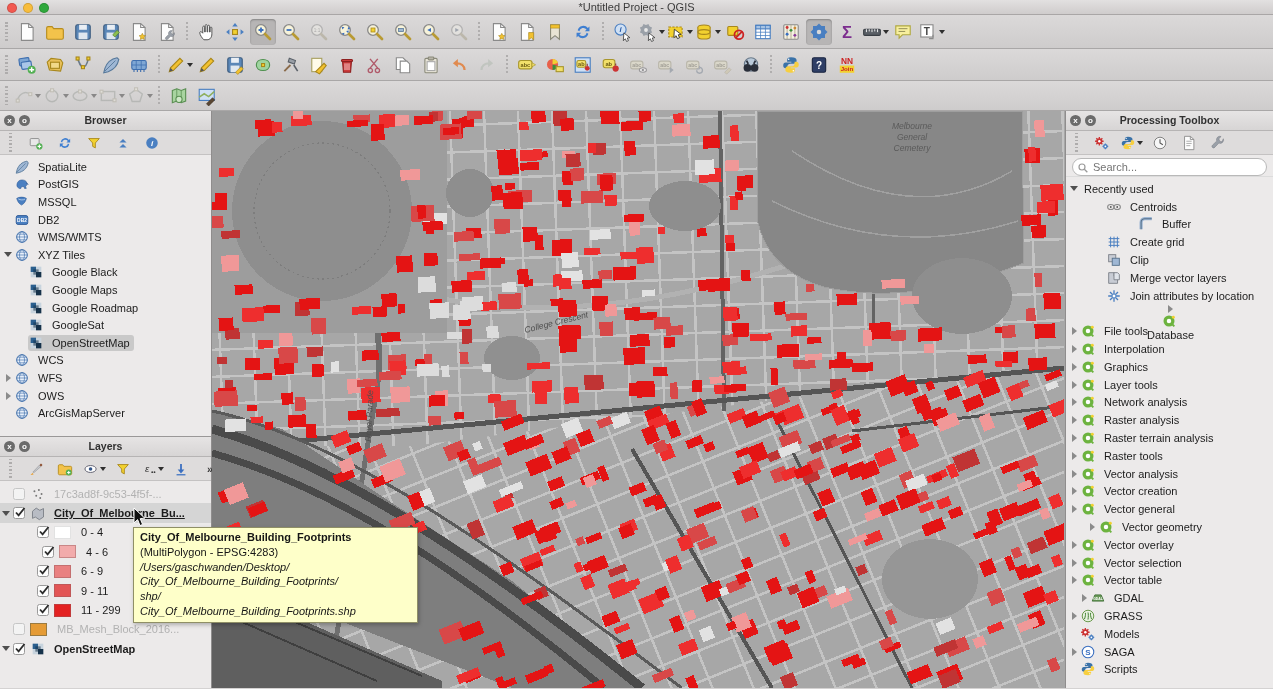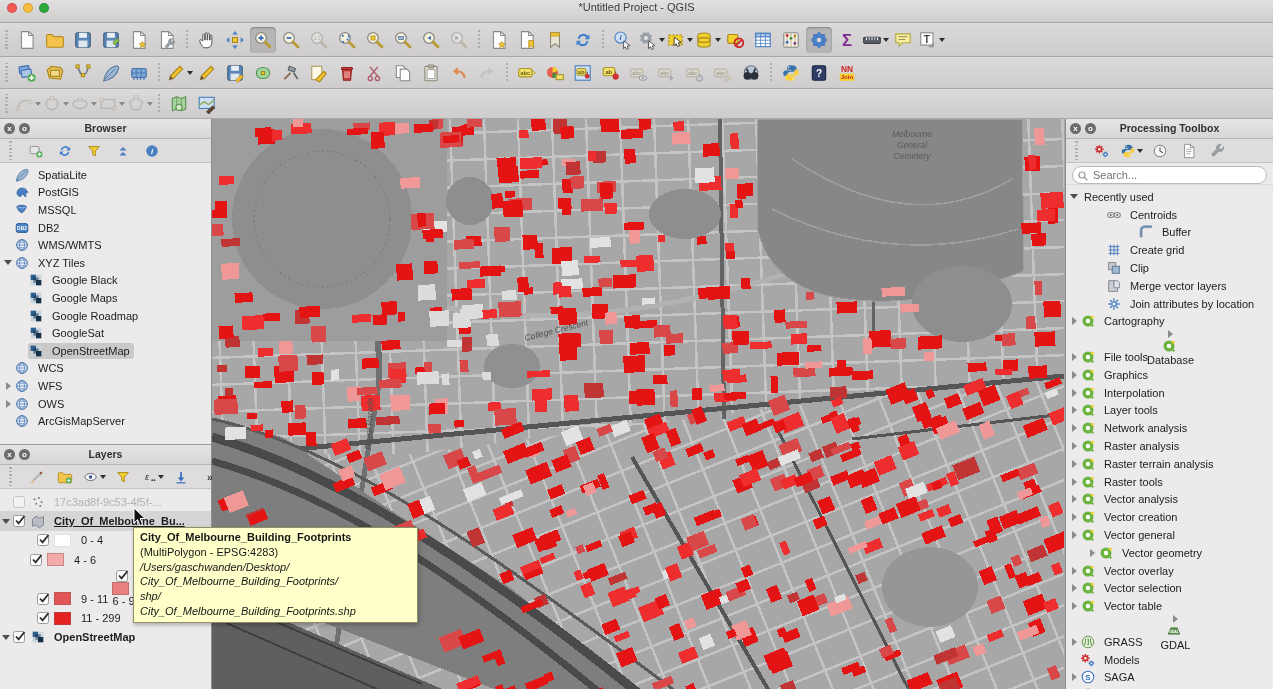--- a/index.html
+++ b/index.html
@@ -1,19 +1,19 @@
 <!DOCTYPE html>
 <html><head>
 <meta charset="utf-8">
 <style>
 *{box-sizing:border-box;margin:0;padding:0}
 html,body{width:1273px;height:689px;overflow:hidden}
 body{font-family:"Liberation Sans",sans-serif;background:#d4d2d2}
 #app{position:relative;width:1273px;height:689px;background:#d4d2d2}
-#titlebar{height:23px;background:linear-gradient(#e2e0e0,#cfcccc);border-bottom:1px solid #a9a6a6;position:relative}
+#titlebar{height:15px;background:linear-gradient(#e2e0e0,#cfcccc);border-bottom:1px solid #a9a6a6;position:relative}
 .tl{position:absolute;top:2.5px;width:10px;height:10px;border-radius:50%;border:1px solid rgba(0,0,0,.15)}
 .tl.red{left:7px;background:#f25950}.tl.yel{left:23px;background:#f8bd3c}.tl.grn{left:39px;background:#2fa83c}
 #title{text-align:center;font-size:11px;color:#3c3c3c;line-height:14px}
 .toolbar{display:flex;align-items:center;background:linear-gradient(#dbd9d9,#cecccc);border-bottom:1px solid #a9a7a7;padding-left:2px}
 #tb1{height:34px}#tb2{height:32px}#tb3{height:30px}
 .thandle{width:3px;height:20px;margin:0 5px 0 3px;background:repeating-linear-gradient(to bottom,#aeacac 0 1.5px,transparent 1.5px 3.5px);flex:0 0 auto}
 .tbtn{width:26px;height:26px;display:flex;align-items:center;justify-content:center;border-radius:4px;position:relative;flex:0 0 auto;margin:0 1px}
 .tbtn.active{background:#b7b5b5;box-shadow:inset 0 1px 2px rgba(0,0,0,.28)}
 .tbtn.disabled{opacity:.45;filter:grayscale(.75)}
 .tbtn .icw{display:flex}
@@ -1076,55 +1076,61 @@
             </div>
             <div class="trow" style="padding-left: 36px;">
               <span class="cb on">
                 <svg viewBox="0 0 14 14">
                   <path d="M3 7.5l2.6 2.8L11.5 3" fill="none" stroke="#2b2b2b" stroke-width="1.8"></path>
                 </svg>
               </span>
               <span class="swatch" style="background: rgb(255, 255, 255); border-color: rgb(226, 226, 226);"></span>
               <span class="lbl">0 - 4</span>
             </div>
-            <div class="trow" style="padding-left: 29px;">
+            <div class="trow" style="padding-left: 41px;">
               <span class="cb on">
                 <svg viewBox="0 0 14 14">
                   <path d="M3 7.5l2.6 2.8L11.5 3" fill="none" stroke="#2b2b2b" stroke-width="1.8"></path>
                 </svg>
               </span>
               <span class="swatch" style="background: rgb(242, 171, 171);"></span>
               <span class="lbl">4 - 6</span>
-            </div>
-            <div class="trow" style="padding-left: 36px; flex-direction: column;">
-              <span class="cb on">
-                <svg viewBox="0 0 14 14">
-                  <path d="M3 7.5l2.6 2.8L11.5 3" fill="none" stroke="#2b2b2b" stroke-width="1.8"></path>
-                </svg>
-              </span>
-              <span class="swatch" style="background: rgb(233, 128, 128);"></span>
-              <span class="lbl">6 - 9</span>
             </div>
             <div class="trow" style="padding-left: 36px;">
               <span class="cb on">
                 <svg viewBox="0 0 14 14">
                   <path d="M3 7.5l2.6 2.8L11.5 3" fill="none" stroke="#2b2b2b" stroke-width="1.8"></path>
                 </svg>
               </span>
-              <span class="swatch" style="background: rgb(226, 85, 85);"></span>
-              <span class="lbl">9 - 11</span>
+              <span class="swatch" style="background: rgb(233, 128, 128);"></span>
+              <span class="lbl">6 - 9</span>
             </div>
             <div class="trow" style="padding-left: 36px;">
               <span class="cb on">
                 <svg viewBox="0 0 14 14">
                   <path d="M3 7.5l2.6 2.8L11.5 3" fill="none" stroke="#2b2b2b" stroke-width="1.8"></path>
                 </svg>
               </span>
+              <span class="swatch" style="background: rgb(226, 85, 85);"></span>
+              <span class="lbl">9 - 11</span>
+            </div>
+            <div class="trow" style="padding-left: 36px;">
+              <span class="cb on">
+                <svg viewBox="0 0 14 14">
+                  <path d="M3 7.5l2.6 2.8L11.5 3" fill="none" stroke="#2b2b2b" stroke-width="1.8"></path>
+                </svg>
+              </span>
               <span class="swatch" style="background: rgb(227, 34, 34);"></span>
               <span class="lbl">11 - 299</span>
+            </div>
+            <div class="trow">
+              <span class="arr"></span>
+              <span class="cb off"></span>
+              <span class="swatch" style="background: rgb(229, 155, 53); border-color: rgb(154, 122, 64);"></span>
+              <span class="lbl muted">MB_Mesh_Block_2016...</span>
             </div>
             <div class="trow">
               <span class="arr">
                 <span class="arr-open"></span>
               </span>
               <span class="cb on">
                 <svg viewBox="0 0 14 14">
                   <path d="M3 7.5l2.6 2.8L11.5 3" fill="none" stroke="#2b2b2b" stroke-width="1.8"></path>
                 </svg>
               </span>
@@ -1939,61 +1945,61 @@
             <span class="ticon">
               <svg viewBox="0 0 18 18">
                 <g stroke="#4a7fc1" stroke-width="1.5">
                   <path d="M9 2.5v13M2.5 9h13M4.5 4.5l9 9M13.5 4.5l-9 9"></path>
                 </g>
                 <circle cx="9" cy="9" r="2.2" fill="#fff" stroke="#4a7fc1"></circle>
               </svg>
             </span>
             <span class="lbl">Join attributes by location</span>
           </div>
-          <div class="trow" style="padding-left: 2px;">
+          <div class="trow" style="padding-left: 2px; flex-direction: column;">
             <span class="arr">
               <span class="arr-closed"></span>
             </span>
             <span class="ticon">
               <svg viewBox="0 0 18 18">
                 <circle cx="9" cy="9" r="6.2" fill="#6db33f"></circle>
                 <circle cx="9" cy="9" r="2.5" fill="#fff"></circle>
                 <path d="M11.4 11.4L15 15" stroke="#6db33f" stroke-width="2.2"></path>
                 <circle cx="13.9" cy="4.8" r="1.6" fill="#f2d12f"></circle>
               </svg>
             </span>
-            <span class="lbl">Cartography</span>
-          </div>
-          <div class="trow" style="padding-left: 2px; flex-direction: column;">
+            <span class="lbl">Database</span>
+          </div>
+          <div class="trow" style="padding-left: 2px;">
             <span class="arr">
               <span class="arr-closed"></span>
             </span>
             <span class="ticon">
               <svg viewBox="0 0 18 18">
                 <circle cx="9" cy="9" r="6.2" fill="#6db33f"></circle>
                 <circle cx="9" cy="9" r="2.5" fill="#fff"></circle>
                 <path d="M11.4 11.4L15 15" stroke="#6db33f" stroke-width="2.2"></path>
                 <circle cx="13.9" cy="4.8" r="1.6" fill="#f2d12f"></circle>
               </svg>
             </span>
-            <span class="lbl">Database</span>
+            <span class="lbl">File tools</span>
           </div>
           <div class="trow" style="padding-left: 2px;">
             <span class="arr">
               <span class="arr-closed"></span>
             </span>
             <span class="ticon">
               <svg viewBox="0 0 18 18">
                 <circle cx="9" cy="9" r="6.2" fill="#6db33f"></circle>
                 <circle cx="9" cy="9" r="2.5" fill="#fff"></circle>
                 <path d="M11.4 11.4L15 15" stroke="#6db33f" stroke-width="2.2"></path>
                 <circle cx="13.9" cy="4.8" r="1.6" fill="#f2d12f"></circle>
               </svg>
             </span>
-            <span class="lbl">File tools</span>
+            <span class="lbl">Interpolation</span>
           </div>
           <div class="trow" style="padding-left: 2px;">
             <span class="arr">
               <span class="arr-closed"></span>
             </span>
             <span class="ticon">
               <svg viewBox="0 0 18 18">
                 <circle cx="9" cy="9" r="6.2" fill="#6db33f"></circle>
                 <circle cx="9" cy="9" r="2.5" fill="#fff"></circle>
                 <path d="M11.4 11.4L15 15" stroke="#6db33f" stroke-width="2.2"></path>
@@ -2007,191 +2013,177 @@
               <span class="arr-closed"></span>
             </span>
             <span class="ticon">
               <svg viewBox="0 0 18 18">
                 <circle cx="9" cy="9" r="6.2" fill="#6db33f"></circle>
                 <circle cx="9" cy="9" r="2.5" fill="#fff"></circle>
                 <path d="M11.4 11.4L15 15" stroke="#6db33f" stroke-width="2.2"></path>
                 <circle cx="13.9" cy="4.8" r="1.6" fill="#f2d12f"></circle>
               </svg>
             </span>
-            <span class="lbl">Interpolation</span>
+            <span class="lbl">Layer tools</span>
           </div>
           <div class="trow" style="padding-left: 2px;">
             <span class="arr">
               <span class="arr-closed"></span>
             </span>
             <span class="ticon">
               <svg viewBox="0 0 18 18">
                 <circle cx="9" cy="9" r="6.2" fill="#6db33f"></circle>
                 <circle cx="9" cy="9" r="2.5" fill="#fff"></circle>
                 <path d="M11.4 11.4L15 15" stroke="#6db33f" stroke-width="2.2"></path>
                 <circle cx="13.9" cy="4.8" r="1.6" fill="#f2d12f"></circle>
               </svg>
             </span>
-            <span class="lbl">Layer tools</span>
+            <span class="lbl">Network analysis</span>
           </div>
           <div class="trow" style="padding-left: 2px;">
             <span class="arr">
               <span class="arr-closed"></span>
             </span>
             <span class="ticon">
               <svg viewBox="0 0 18 18">
                 <circle cx="9" cy="9" r="6.2" fill="#6db33f"></circle>
                 <circle cx="9" cy="9" r="2.5" fill="#fff"></circle>
                 <path d="M11.4 11.4L15 15" stroke="#6db33f" stroke-width="2.2"></path>
                 <circle cx="13.9" cy="4.8" r="1.6" fill="#f2d12f"></circle>
               </svg>
             </span>
-            <span class="lbl">Network analysis</span>
+            <span class="lbl">Raster analysis</span>
           </div>
           <div class="trow" style="padding-left: 2px;">
             <span class="arr">
               <span class="arr-closed"></span>
             </span>
             <span class="ticon">
               <svg viewBox="0 0 18 18">
                 <circle cx="9" cy="9" r="6.2" fill="#6db33f"></circle>
                 <circle cx="9" cy="9" r="2.5" fill="#fff"></circle>
                 <path d="M11.4 11.4L15 15" stroke="#6db33f" stroke-width="2.2"></path>
                 <circle cx="13.9" cy="4.8" r="1.6" fill="#f2d12f"></circle>
               </svg>
             </span>
-            <span class="lbl">Raster analysis</span>
+            <span class="lbl">Raster terrain analysis</span>
           </div>
           <div class="trow" style="padding-left: 2px;">
             <span class="arr">
               <span class="arr-closed"></span>
             </span>
             <span class="ticon">
               <svg viewBox="0 0 18 18">
                 <circle cx="9" cy="9" r="6.2" fill="#6db33f"></circle>
                 <circle cx="9" cy="9" r="2.5" fill="#fff"></circle>
                 <path d="M11.4 11.4L15 15" stroke="#6db33f" stroke-width="2.2"></path>
                 <circle cx="13.9" cy="4.8" r="1.6" fill="#f2d12f"></circle>
               </svg>
             </span>
-            <span class="lbl">Raster terrain analysis</span>
+            <span class="lbl">Raster tools</span>
           </div>
           <div class="trow" style="padding-left: 2px;">
             <span class="arr">
               <span class="arr-closed"></span>
             </span>
             <span class="ticon">
               <svg viewBox="0 0 18 18">
                 <circle cx="9" cy="9" r="6.2" fill="#6db33f"></circle>
                 <circle cx="9" cy="9" r="2.5" fill="#fff"></circle>
                 <path d="M11.4 11.4L15 15" stroke="#6db33f" stroke-width="2.2"></path>
                 <circle cx="13.9" cy="4.8" r="1.6" fill="#f2d12f"></circle>
               </svg>
             </span>
-            <span class="lbl">Raster tools</span>
+            <span class="lbl">Vector analysis</span>
           </div>
           <div class="trow" style="padding-left: 2px;">
             <span class="arr">
               <span class="arr-closed"></span>
             </span>
             <span class="ticon">
               <svg viewBox="0 0 18 18">
                 <circle cx="9" cy="9" r="6.2" fill="#6db33f"></circle>
                 <circle cx="9" cy="9" r="2.5" fill="#fff"></circle>
                 <path d="M11.4 11.4L15 15" stroke="#6db33f" stroke-width="2.2"></path>
                 <circle cx="13.9" cy="4.8" r="1.6" fill="#f2d12f"></circle>
               </svg>
             </span>
-            <span class="lbl">Vector analysis</span>
+            <span class="lbl">Vector creation</span>
           </div>
           <div class="trow" style="padding-left: 2px;">
             <span class="arr">
               <span class="arr-closed"></span>
             </span>
             <span class="ticon">
               <svg viewBox="0 0 18 18">
                 <circle cx="9" cy="9" r="6.2" fill="#6db33f"></circle>
                 <circle cx="9" cy="9" r="2.5" fill="#fff"></circle>
                 <path d="M11.4 11.4L15 15" stroke="#6db33f" stroke-width="2.2"></path>
                 <circle cx="13.9" cy="4.8" r="1.6" fill="#f2d12f"></circle>
               </svg>
             </span>
-            <span class="lbl">Vector creation</span>
-          </div>
-          <div class="trow" style="padding-left: 2px;">
+            <span class="lbl">Vector general</span>
+          </div>
+          <div class="trow" style="padding-left: 20px;">
             <span class="arr">
               <span class="arr-closed"></span>
             </span>
             <span class="ticon">
               <svg viewBox="0 0 18 18">
                 <circle cx="9" cy="9" r="6.2" fill="#6db33f"></circle>
                 <circle cx="9" cy="9" r="2.5" fill="#fff"></circle>
                 <path d="M11.4 11.4L15 15" stroke="#6db33f" stroke-width="2.2"></path>
                 <circle cx="13.9" cy="4.8" r="1.6" fill="#f2d12f"></circle>
               </svg>
             </span>
-            <span class="lbl">Vector general</span>
-          </div>
-          <div class="trow" style="padding-left: 20px;">
+            <span class="lbl">Vector geometry</span>
+          </div>
+          <div class="trow" style="padding-left: 2px;">
             <span class="arr">
               <span class="arr-closed"></span>
             </span>
             <span class="ticon">
               <svg viewBox="0 0 18 18">
                 <circle cx="9" cy="9" r="6.2" fill="#6db33f"></circle>
                 <circle cx="9" cy="9" r="2.5" fill="#fff"></circle>
                 <path d="M11.4 11.4L15 15" stroke="#6db33f" stroke-width="2.2"></path>
                 <circle cx="13.9" cy="4.8" r="1.6" fill="#f2d12f"></circle>
               </svg>
             </span>
-            <span class="lbl">Vector geometry</span>
+            <span class="lbl">Vector overlay</span>
           </div>
           <div class="trow" style="padding-left: 2px;">
             <span class="arr">
               <span class="arr-closed"></span>
             </span>
             <span class="ticon">
               <svg viewBox="0 0 18 18">
                 <circle cx="9" cy="9" r="6.2" fill="#6db33f"></circle>
                 <circle cx="9" cy="9" r="2.5" fill="#fff"></circle>
                 <path d="M11.4 11.4L15 15" stroke="#6db33f" stroke-width="2.2"></path>
                 <circle cx="13.9" cy="4.8" r="1.6" fill="#f2d12f"></circle>
               </svg>
             </span>
-            <span class="lbl">Vector overlay</span>
+            <span class="lbl">Vector selection</span>
           </div>
           <div class="trow" style="padding-left: 2px;">
             <span class="arr">
               <span class="arr-closed"></span>
             </span>
             <span class="ticon">
               <svg viewBox="0 0 18 18">
                 <circle cx="9" cy="9" r="6.2" fill="#6db33f"></circle>
                 <circle cx="9" cy="9" r="2.5" fill="#fff"></circle>
                 <path d="M11.4 11.4L15 15" stroke="#6db33f" stroke-width="2.2"></path>
                 <circle cx="13.9" cy="4.8" r="1.6" fill="#f2d12f"></circle>
               </svg>
             </span>
-            <span class="lbl">Vector selection</span>
-          </div>
-          <div class="trow" style="padding-left: 2px;">
-            <span class="arr">
-              <span class="arr-closed"></span>
-            </span>
-            <span class="ticon">
-              <svg viewBox="0 0 18 18">
-                <circle cx="9" cy="9" r="6.2" fill="#6db33f"></circle>
-                <circle cx="9" cy="9" r="2.5" fill="#fff"></circle>
-                <path d="M11.4 11.4L15 15" stroke="#6db33f" stroke-width="2.2"></path>
-                <circle cx="13.9" cy="4.8" r="1.6" fill="#f2d12f"></circle>
-              </svg>
-            </span>
             <span class="lbl">Vector table</span>
           </div>
-          <div class="trow" style="padding-left: 12px; flex-direction: column;">
+          <div class="trow" style="padding-left: 12px;">
             <span class="arr">
               <span class="arr-closed"></span>
             </span>
             <span class="ticon">
               <svg viewBox="0 0 18 18">
                 <path d="M2.5 12.5l3-7h7l3 7z" fill="#6a9a5a" stroke="#3f6f35"></path>
                 <text x="9" y="11.6" font-size="3.8" text-anchor="middle" fill="#fff" font-weight="bold">GDAL</text>
               </svg>
             </span>
             <span class="lbl">GDAL</span>

